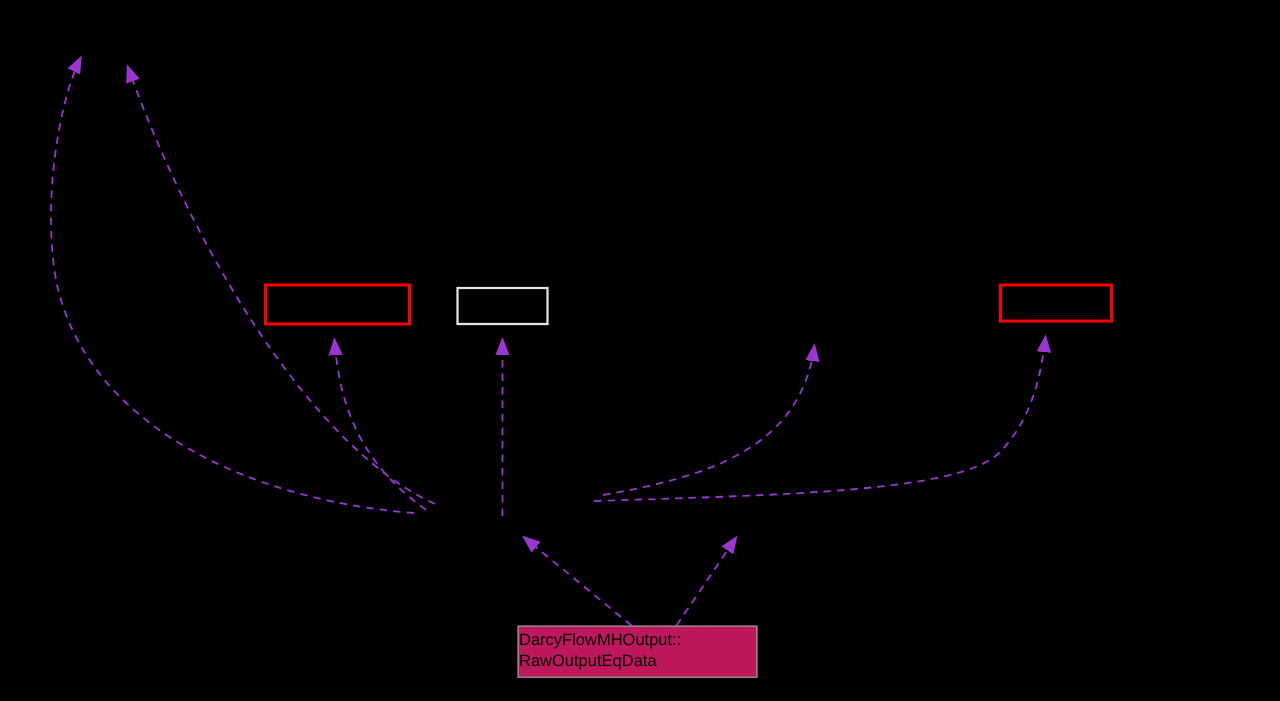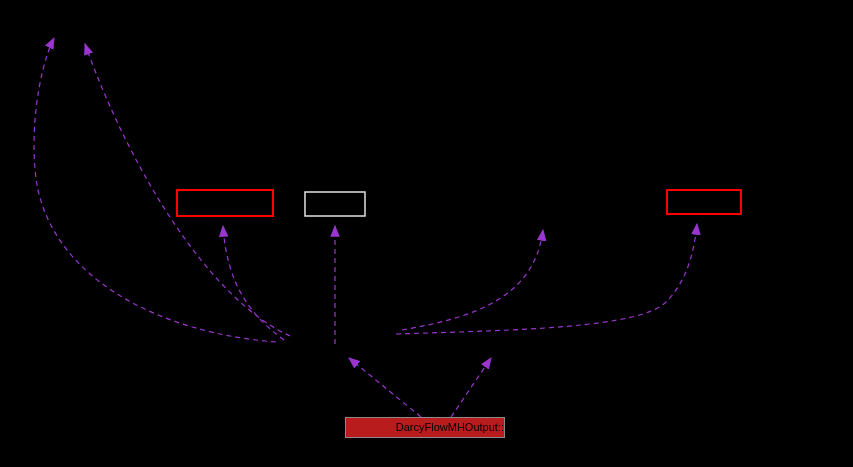--- a/index.html
+++ b/index.html
@@ -23,26 +23,26 @@
   .stage svg {
     position: absolute;
     top: 0; left: 0;
     display: block;
   }
   .node-main {
     position: absolute;
     left: 345px;
     top: 417px;
     width: 158px;
-    background: #b91c1c;
+    background: #be185d;
     border: 1px solid #8a8a8a;
     color: #000000;
     font-size: 11px;
     line-height: 14px;
-    text-align: right;
+    text-align: left;
     padding: 2px 0 3px 0;
     cursor: default;
   }
 </style>
 </head>
 <body>
 
 <div class="stage">
 
   <svg width="853" height="467" viewBox="0 0 853 467">
@@ -63,15 +63,16 @@
       <path d="M451,417 L491,358" marker-end="url(#ah)" stroke="#9a35cf"></path>
     </g>
 
     <rect x="177" y="190" width="96" height="26" fill="none" stroke-width="2" stroke="#ff0000"></rect>
     <rect x="305" y="192" width="60" height="24" fill="none" stroke-width="1.5" stroke="#e3e3e3"></rect>
     <rect x="667" y="190" width="74" height="24" fill="none" stroke-width="2" stroke="#ff0000"></rect>
   </svg>
 
   <div class="node-main">
     <div>DarcyFlowMHOutput::</div>
+    <div>RawOutputEqData</div>
   </div>
 
 </div>
 
 </body></html>

